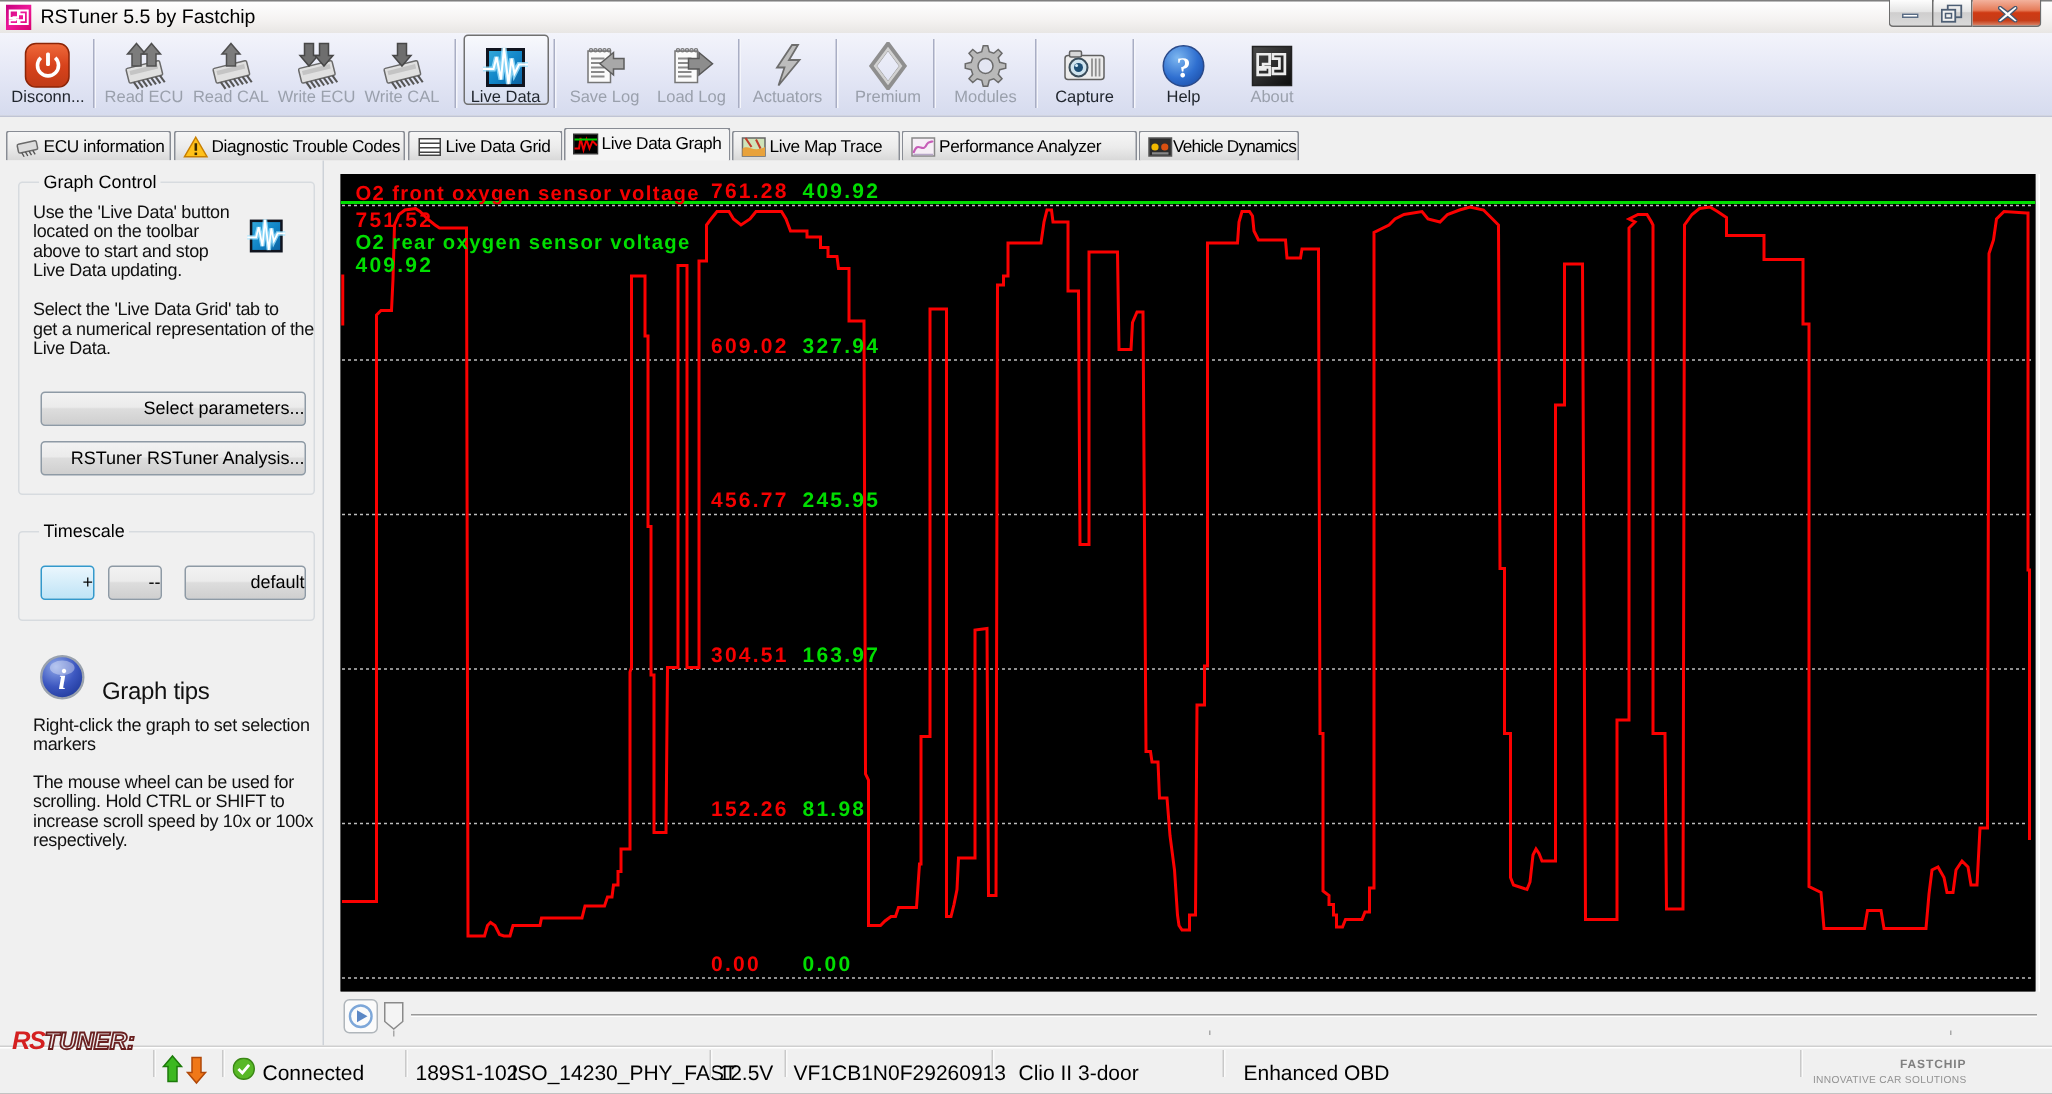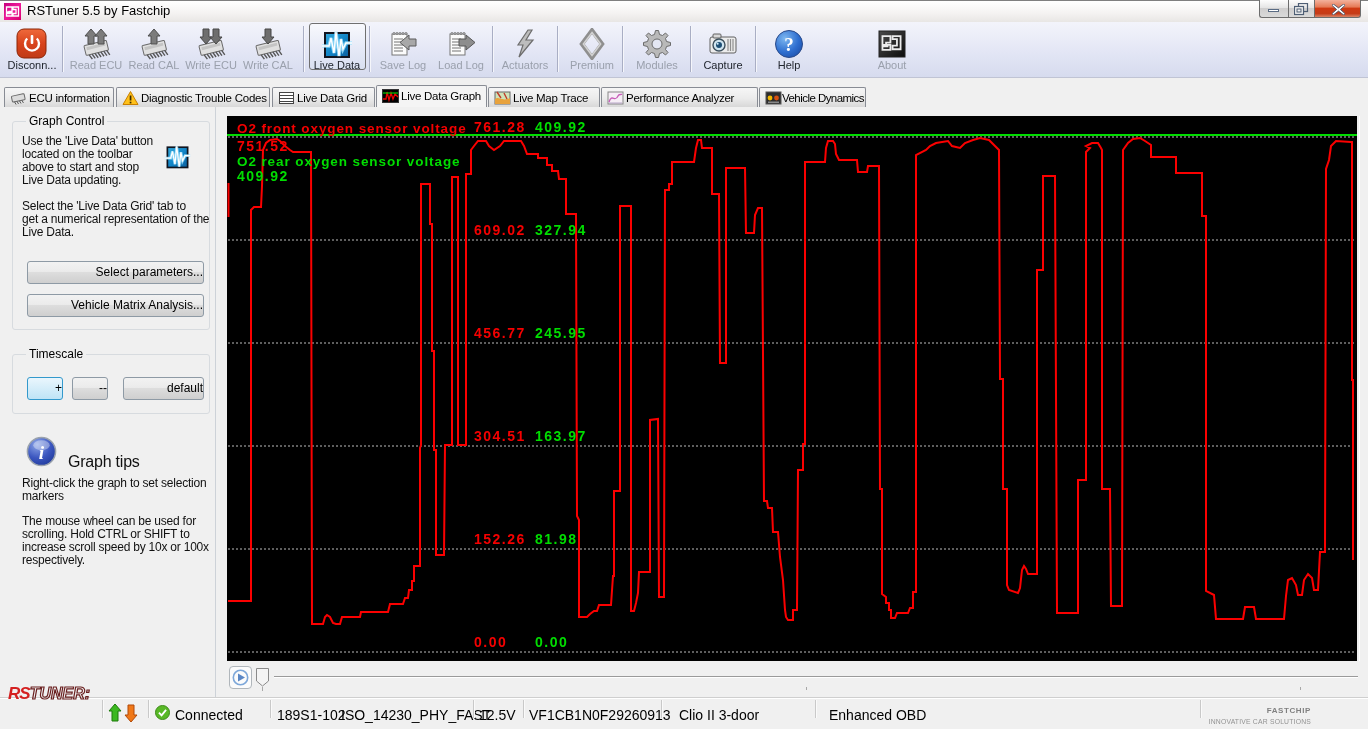--- a/index.html
+++ b/index.html
@@ -259,21 +259,21 @@
             <stop offset="0" stop-color="#7db7f0"></stop>
             <stop offset="0.55" stop-color="#2f6fd0"></stop>
             <stop offset="1" stop-color="#1747a0"></stop>
           </radialGradient>
         </defs>
 <circle cx="16" cy="16" r="13.5" fill="url(#hg)" stroke="#2a4a8a"></circle>
 <text x="16" y="23" text-anchor="middle" font-family="Liberation Serif,serif" font-size="19" font-weight="bold" fill="#fff">?</text>
       </svg></span>
     <span class="lb">Help</span>
   </div>
-<div class="tbtn dis abs" style="left:860px;width:64px">
+<div class="tbtn dis abs" style="left:816px;width:64px">
     <span class="ic"><svg width="32" height="32" viewBox="0 0 32 32">
 <defs>
           <linearGradient id="ab" x1="0" y1="0" x2="1" y2="1">
             <stop offset="0" stop-color="#4a4a4a"></stop>
             <stop offset="1" stop-color="#0d0d0d"></stop>
           </linearGradient>
         </defs>
 <rect x="3" y="3" width="26" height="26" fill="url(#ab)" stroke="#222"></rect>
 <g transform="translate(5,6) scale(1.45)" fill="none" stroke="#ececec" stroke-width="1.25">
 <path d="M1 1.5h5.5v4.5H3.5v1.5h3V11H1V8.5h3.5v-1H1zM8 1.5h5.5v9H8V8h3V3.5H8z"></path>
@@ -368,21 +368,21 @@
           <stop offset="0.5" stop-color="#1286c8"></stop>
           <stop offset="1" stop-color="#0b5f9e"></stop>
         </linearGradient>
       </defs>
       <rect x="4" y="5" width="24" height="24" fill="url(#ld2)" stroke="#10141f" stroke-width="2"></rect>
       <polyline points="1,18 8,18 10,10 13,25 15,4 18,28 20,11 22,21 25,15 31,15" fill="none" stroke="#9fe2ff" stroke-width="3.4" opacity="0.8"></polyline>
       <polyline points="1,18 8,18 10,10 13,25 15,4 18,28 20,11 22,21 25,15 31,15" fill="none" stroke="#ffffff" stroke-width="1.4"></polyline>
     </svg></div>
 <div class="ptxt abs" style="left:22px;top:200px">Select the 'Live Data Grid' tab to<br>get a numerical representation of the<br>Live Data.</div>
 <div class="btn abs" style="left:27px;top:261px;width:177px">Select parameters...</div>
-<div class="btn abs" style="left:27px;top:294px;width:177px">Vehicle Matrix Analysis...</div>
+<div class="btn abs" style="left:27px;top:294px;width:177px">RSTuner RSTuner Analysis...</div>
 <div class="gbox abs" style="left:12px;top:354px;width:198px;height:60px">
  <span class="glabel">Timescale</span>
   </div>
 <div class="btn abs" style="left:27px;top:377px;width:36px;border-color:#3399cc;background:linear-gradient(#eaf6fd,#bfe4f6);">+</div>
 <div class="btn abs" style="left:72px;top:377px;width:36px">--</div>
 <div class="btn abs" style="left:123px;top:377px;width:81px">default</div>
 <div class="abs" style="left:26px;top:436px"><svg width="31" height="31" viewBox="0 0 32 32">
       <defs>
         <radialGradient id="ig" cx="0.35" cy="0.25" r="0.95">
           <stop offset="0" stop-color="#8fa8e8"></stop>

